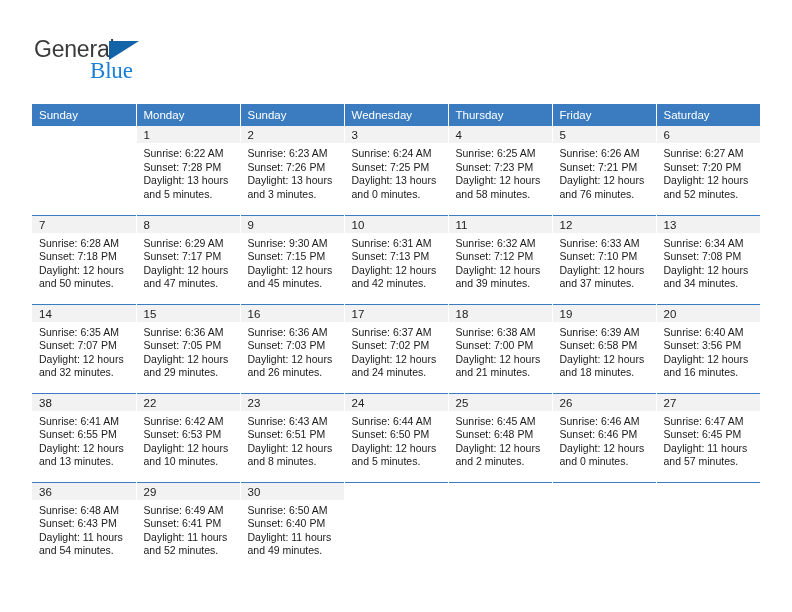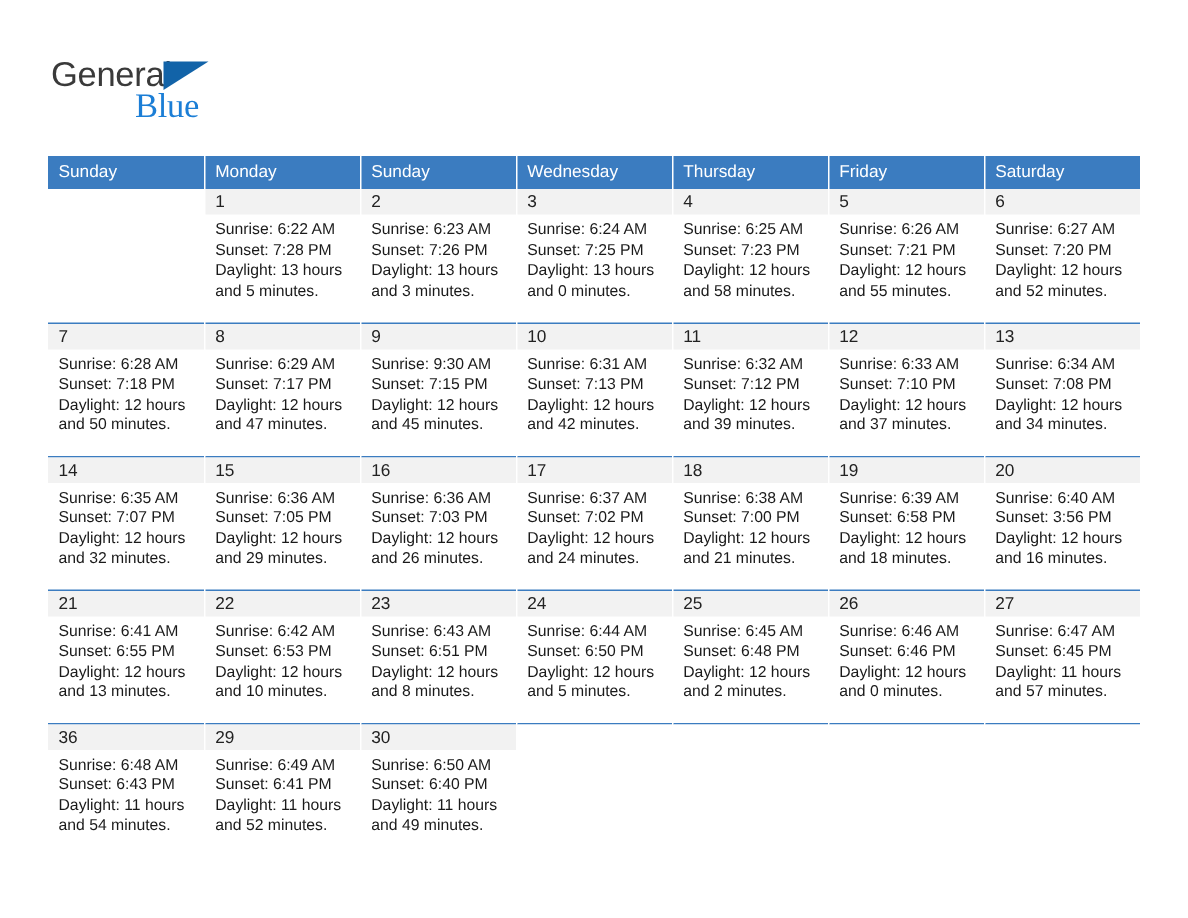--- a/index.html
+++ b/index.html
@@ -222,21 +222,21 @@
               </div>
             </div>
           </td>
           <td>
             <div class="cell-inner">
               <div class="daynum-band">5</div>
               <div class="cell-lines">
                 <div>Sunrise: 6:26 AM</div>
                 <div>Sunset: 7:21 PM</div>
                 <div>Daylight: 12 hours</div>
-                <div>and 55 minutes.</div>
+                <div>and 76 minutes.</div>
               </div>
             </div>
           </td>
           <td>
             <div class="cell-inner">
               <div class="daynum-band">6</div>
               <div class="cell-lines">
                 <div>Sunrise: 6:27 AM</div>
                 <div>Sunset: 7:20 PM</div>
                 <div>Daylight: 12 hours</div>
@@ -399,21 +399,21 @@
                 <div>Sunset: 3:56 PM</div>
                 <div>Daylight: 12 hours</div>
                 <div>and 16 minutes.</div>
               </div>
             </div>
           </td>
         </tr>
         <tr class="week-row">
           <td>
             <div class="cell-inner">
-              <div class="daynum-band">21</div>
+              <div class="daynum-band">38</div>
               <div class="cell-lines">
                 <div>Sunrise: 6:41 AM</div>
                 <div>Sunset: 6:55 PM</div>
                 <div>Daylight: 12 hours</div>
                 <div>and 13 minutes.</div>
               </div>
             </div>
           </td>
           <td>
             <div class="cell-inner">

